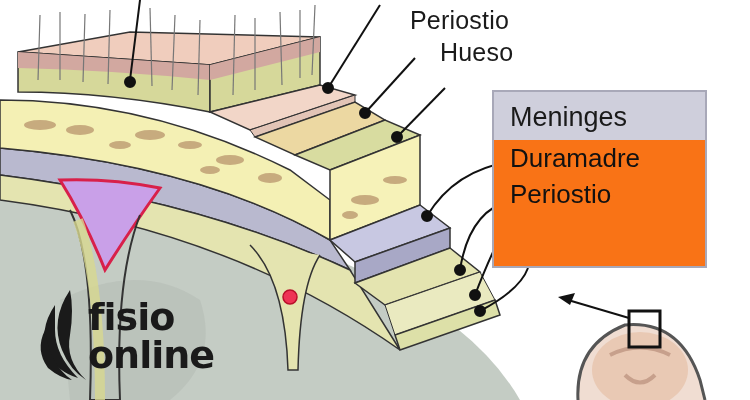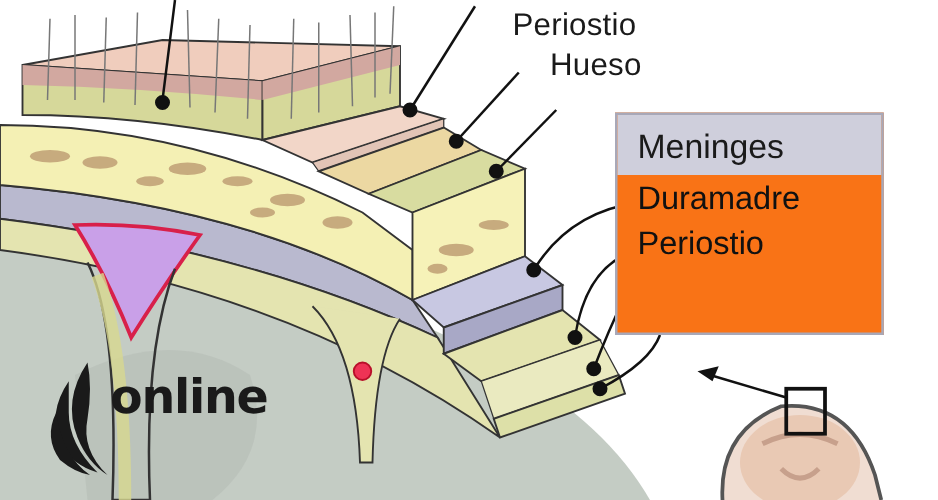--- a/index.html
+++ b/index.html
@@ -124,14 +124,15 @@
 <div class="label" style="left:410px;top:6px;">Periostio</div>
 <div class="label" style="left:440px;top:38px;">Hueso</div>
 
 <div id="meninges-box">
   <div id="meninges-head">Meninges</div>
   <div class="m-item">Duramadre</div>
   <div class="m-item">Periostio</div>
 </div>
 
 <div id="logo-text">
+  <div>fisio</div>
   <div>online</div>
 </div>
 
 </body></html>

